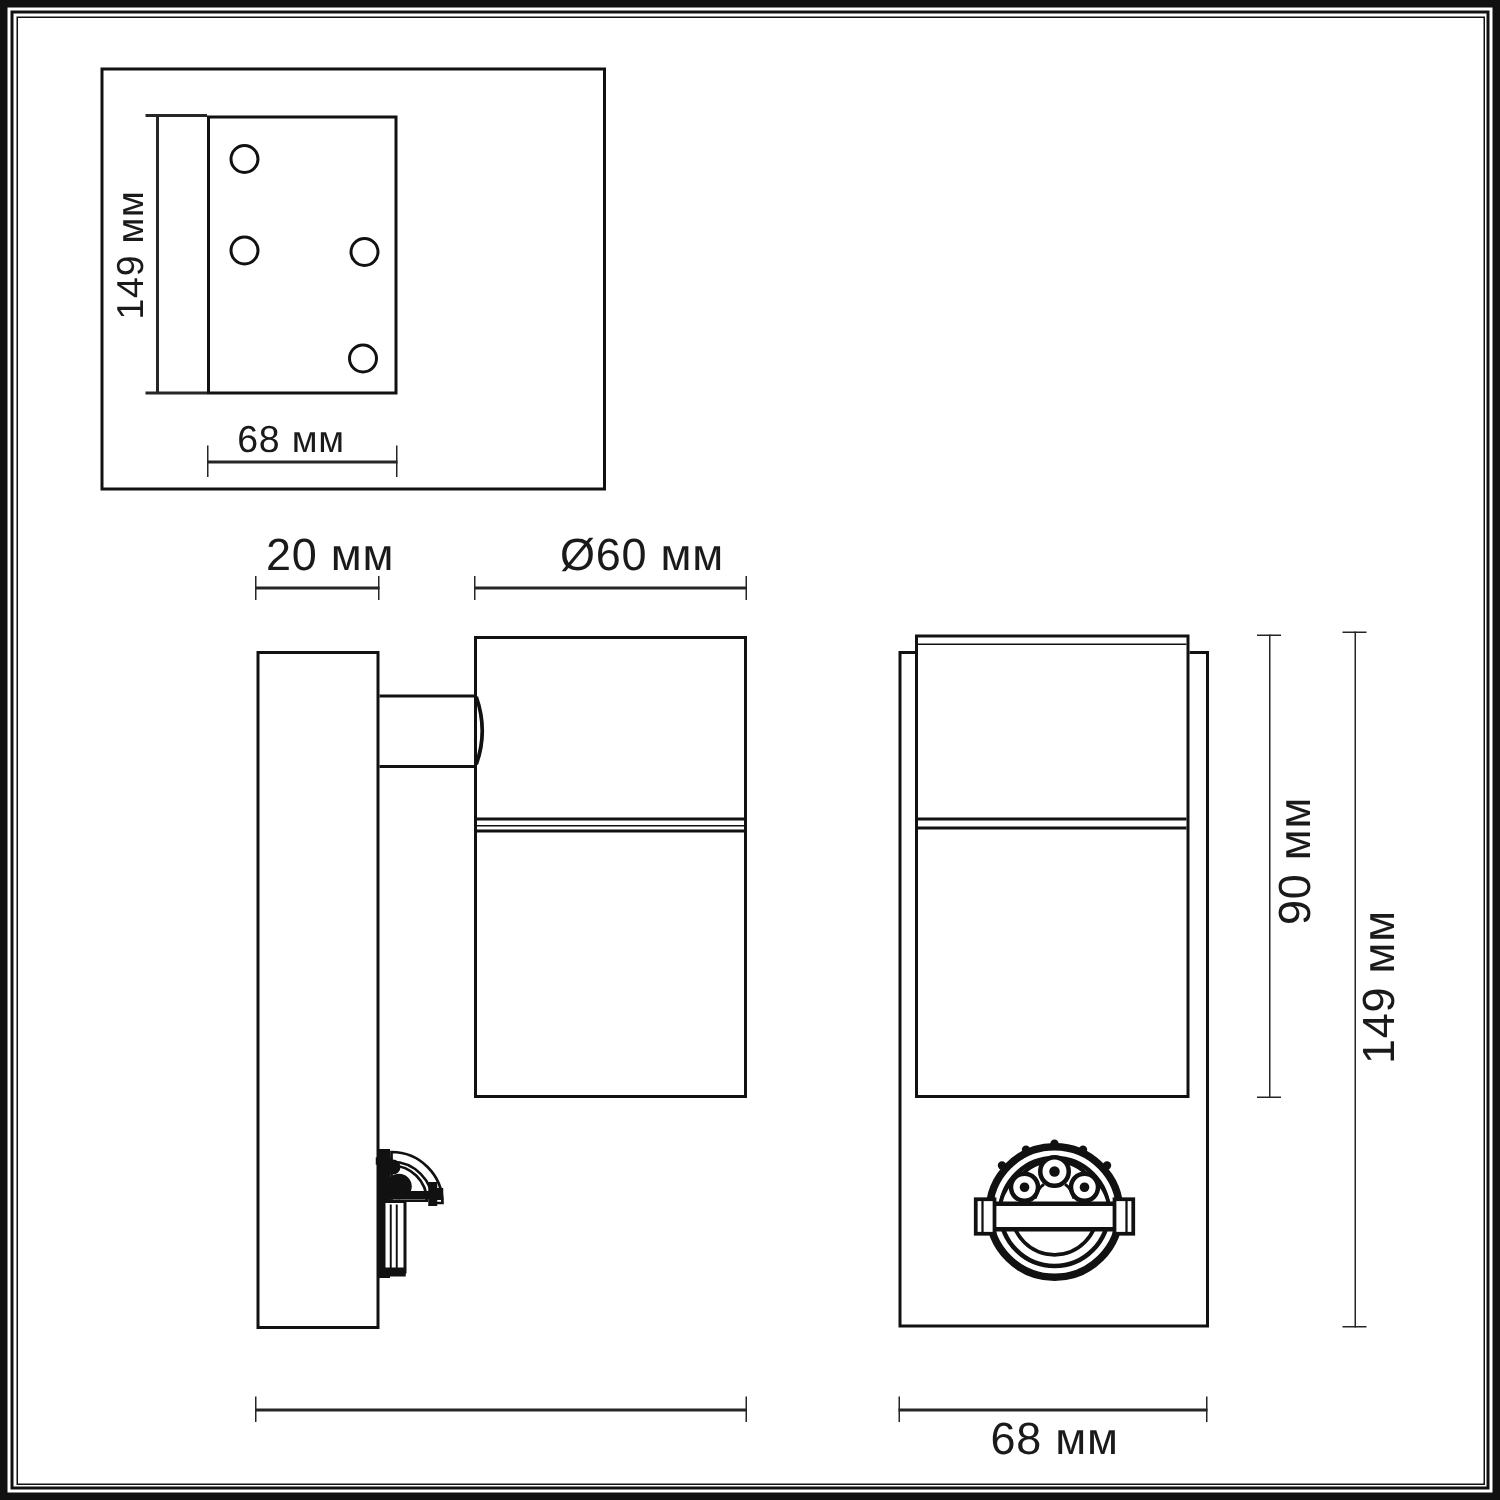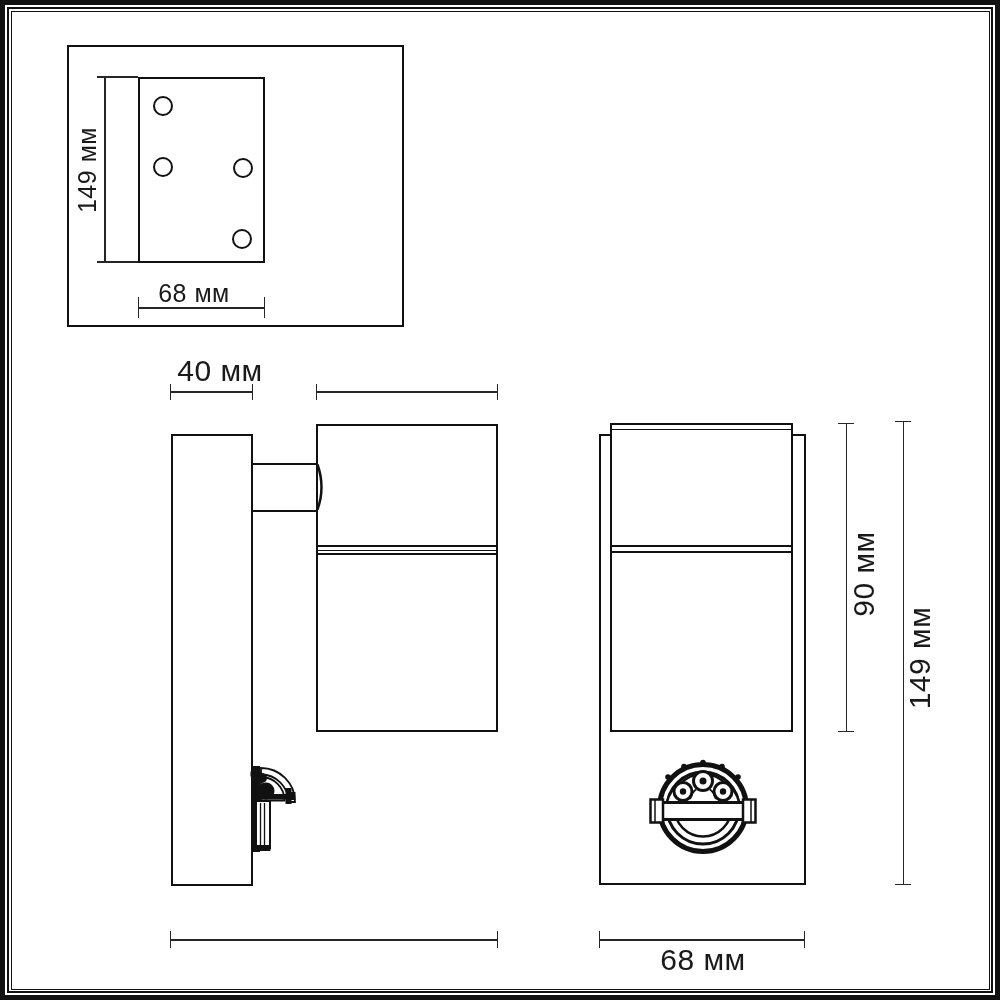--- a/index.html
+++ b/index.html
@@ -57,25 +57,26 @@
 
   <div class="obj" style="left:316px;top:424px;width:182px;height:308px;"></div>
 
   <div class="abs" style="left:318px;top:544.5px;width:178px;height:2.5px;background:#111;"></div>
   <div class="abs" style="left:318px;top:549.5px;width:178px;height:1.5px;background:#111;"></div>
   <div class="abs" style="left:318px;top:553px;width:178px;height:2px;background:#111;"></div>
 
   <div class="dline" style="left:170px;top:391px;width:83px;height:1.5px;"></div>
   <div class="dline" style="left:169.5px;top:384px;width:1.5px;height:16px;"></div>
   <div class="dline" style="left:251.5px;top:384px;width:1.5px;height:16px;"></div>
-  <div class="dim-label" style="left:140px;top:355px;width:160px;height:34px;">40 мм</div>
+  <div class="dim-label" style="left:140px;top:355px;width:160px;height:34px;">20 мм</div>
 
   <div class="dline" style="left:316px;top:391px;width:182px;height:1.5px;"></div>
   <div class="dline" style="left:315.5px;top:384px;width:1.5px;height:16px;"></div>
   <div class="dline" style="left:496.5px;top:384px;width:1.5px;height:16px;"></div>
+  <div class="dim-label" style="left:328px;top:355px;width:200px;height:34px;">Ø60 мм</div>
 
   <div class="dline" style="left:170px;top:939px;width:328px;height:1.5px;"></div>
   <div class="dline" style="left:169.5px;top:931px;width:1.5px;height:17px;"></div>
   <div class="dline" style="left:496.5px;top:931px;width:1.5px;height:17px;"></div>
 
   <div class="obj" style="left:599px;top:434px;width:207px;height:451px;"></div>
 
   <div class="obj" style="left:610px;top:423px;width:183px;height:309px;"></div>
 
   <div class="abs" style="left:612px;top:428.5px;width:179px;height:1.8px;background:#111;"></div>

